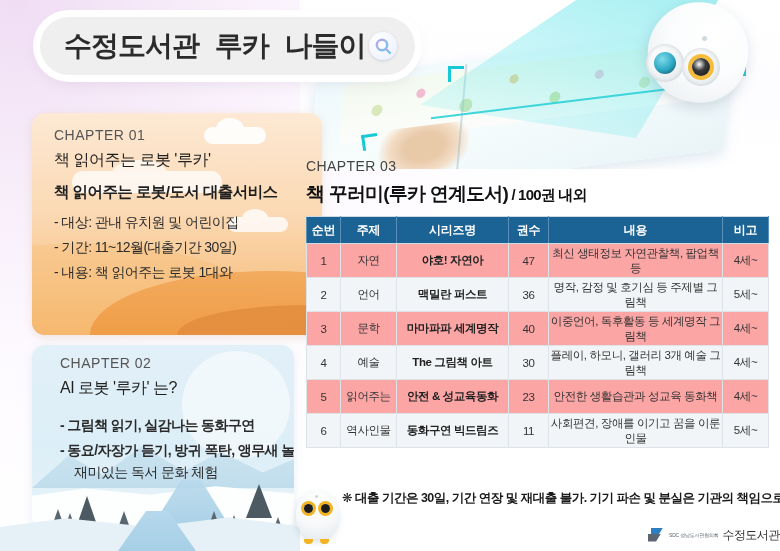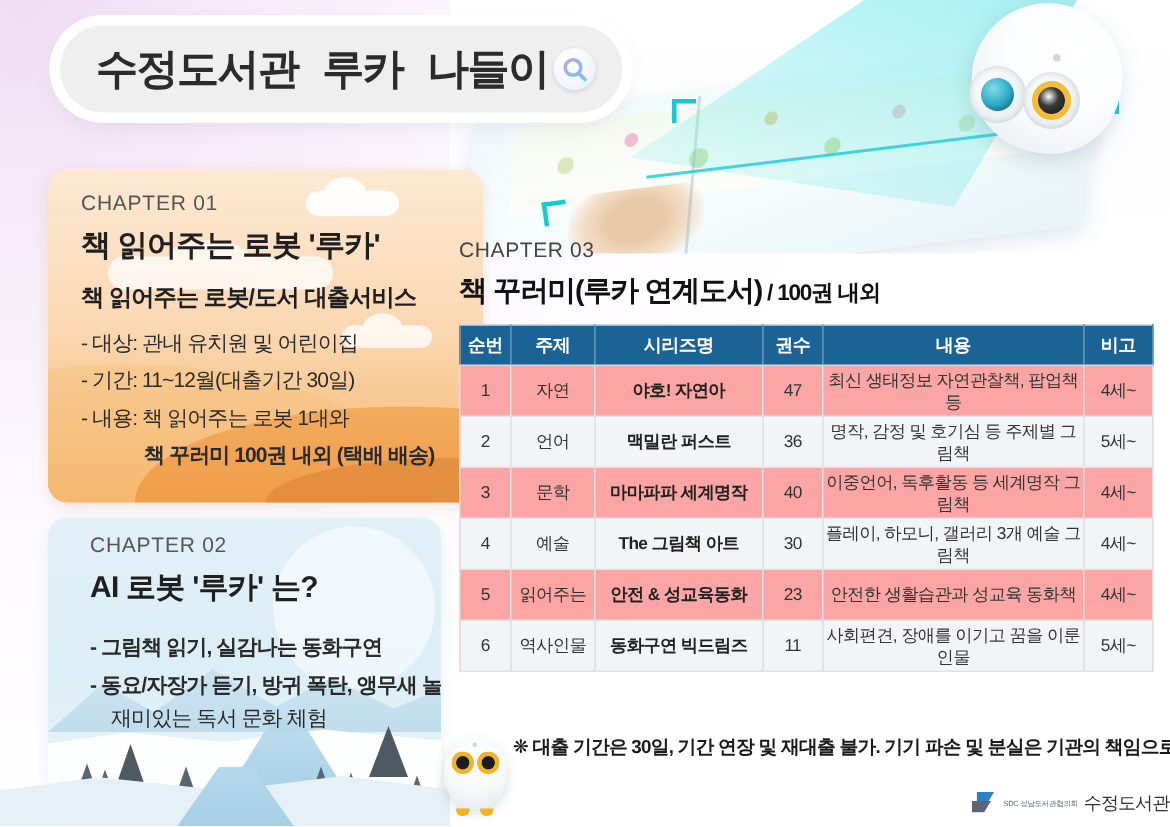--- a/index.html
+++ b/index.html
@@ -101,21 +101,21 @@
     clip-path:polygon(0 34%,20% 20%,45% 32%,70% 16%,100% 30%,100% 100%,0 100%);}
   .river{position:absolute;bottom:0;left:118px;width:82px;height:50px;
     background:linear-gradient(180deg,#b9d9ec 0%,#9ecbe4 100%);
     clip-path:polygon(38% 0,62% 0,100% 100%,0 100%);opacity:.9;}
   .tree{position:absolute;bottom:8px;width:0;height:0;border-left:9px solid transparent;border-right:9px solid transparent;border-bottom:26px solid #4e5a63;}
   .tree.sm{border-left-width:6px;border-right-width:6px;border-bottom:17px solid #5b6770;}
   .tree::after{content:"";position:absolute;left:-5px;top:12px;border-left:5px solid transparent;border-right:5px solid transparent;border-bottom:10px solid #4e5a63;}
 
   
   .ch-label{font-size:14px;color:#555;letter-spacing:.5px;position:relative;z-index:3;}
-  .ch-title{font-size:20px;font-weight:bold;color:#1f1f1f;position:relative;z-index:3;letter-spacing:-.5px;}
+  .ch-title{font-size:16px;font-weight:normal;color:#1f1f1f;position:relative;z-index:3;letter-spacing:-.5px;}
   .ch-sub{font-size:15.5px;font-weight:bold;color:#1f1f1f;position:relative;z-index:3;letter-spacing:-.6px;}
   .bullet{font-size:14px;color:#2a2a2a;position:relative;z-index:3;letter-spacing:-.6px;white-space:nowrap;}
   .c1 .inner{position:absolute;left:22px;top:14px;right:10px;z-index:4;}
   .c2 .inner{position:absolute;left:28px;top:10px;right:8px;z-index:4;}
   .gap6{height:7px;} .gap9{height:11px;} .gap3{height:4px;}
 
   
   .c3{position:absolute;left:306px;top:158px;width:462px;}
   .c3-label{font-size:14px;color:#444;letter-spacing:.4px;}
   .c3-title{font-size:19px;font-weight:bold;color:#111;margin-top:7px;letter-spacing:-.8px;}
@@ -219,21 +219,20 @@
       <div class="ch-title">책 읽어주는 로봇  '루카'</div>
       <div class="gap9"></div>
       <div class="ch-sub">책  읽어주는 로봇/도서 대출서비스</div>
       <div class="gap9"></div>
       <div class="bullet">- 대상: 관내 유치원 및 어린이집</div>
       <div class="gap6"></div>
       <div class="bullet">- 기간: 11~12월(대출기간 30일)</div>
       <div class="gap6"></div>
       <div class="bullet">- 내용: 책 읽어주는 로봇 1대와</div>
       <div class="gap6"></div>
-      <div class="bullet" style="padding-left:42px;font-weight:bold;">책 꾸러미 100권 내외 (택배 배송)</div>
     </div>
   </div>
 
   <div class="card c2">
     <div class="snowglow"></div>
     <div class="mnt"></div>
     <div class="snow"></div>
     <div class="river"></div>
     <div class="tree" style="left:46px;"></div>
     <div class="tree sm" style="left:20px;bottom:4px;"></div>

